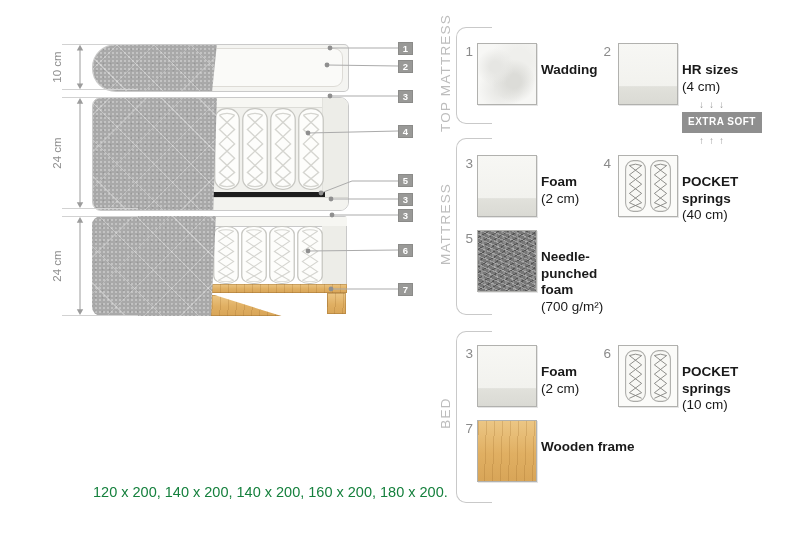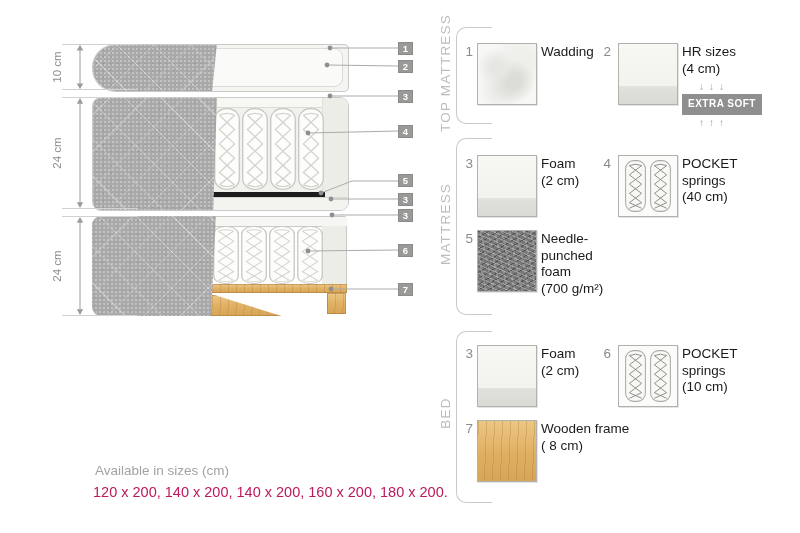--- a/index.html
+++ b/index.html
@@ -78,29 +78,29 @@
       background-image:radial-gradient(circle at 30% 38%, #e6e6e3 0 10%, transparent 34%),
                        radial-gradient(circle at 62% 62%, #dcdcd8 0 14%, transparent 42%),
                        radial-gradient(circle at 72% 26%, #efefec 0 18%, transparent 48%),
                        radial-gradient(circle at 40% 75%, #e9e9e6 0 12%, transparent 40%);}
   .swatch-felt{background-color:#787878;
       background-image:repeating-linear-gradient(23deg, rgba(255,255,255,0.28) 0 1px, transparent 1px 4px),
                        repeating-linear-gradient(-31deg, rgba(0,0,0,0.30) 0 1px, transparent 1px 5px),
                        repeating-linear-gradient(78deg, rgba(255,255,255,0.16) 0 2px, transparent 2px 7px);}
   .swatch-springs{background:#fbfbf9;}
   .item-text{position:absolute;width:84px;font-size:13.5px;line-height:16.5px;}
-  .item-text .nm{font-weight:normal;}
+  .item-text .nm{font-weight:bold;margin-top:18px;}
   .item-text.wide{width:130px;}
   .arrows{width:64px;text-align:center;color:#9a9a9a;font-size:10px;letter-spacing:5px;line-height:12px;margin-top:4px;}
   .badge{display:inline-block;background:#8f8f8f;color:#fff;font-weight:bold;font-size:10px;
          letter-spacing:0.5px;padding:2px 6px;margin:1px 0;}
 
   
   #foot-title{left:95px;top:463px;color:#a3a3a3;font-size:13.5px;}
-  #foot-sizes{left:93px;top:484px;color:#be185d;font-size:14.5px;}
+  #foot-sizes{left:93px;top:484px;color:#15803d;font-size:14.5px;}
 
   svg.layer{position:absolute;left:0;top:0;pointer-events:none;}
 </style>
 </head>
 <body>
 
 <svg width="0" height="0" style="position:absolute" aria-hidden="true">
   <defs>
     <symbol id="pouch" viewBox="0 0 24 80" preserveAspectRatio="none">
       <rect x="0.7" y="0.7" width="22.6" height="78.6" rx="10.5" fill="#fdfdfb" stroke="#c7c7c2" stroke-width="1.2"></rect>
@@ -290,20 +290,18 @@
     </div>
     <div class="item-text" style="left:245px;top:21px;">
       <div class="nm">POCKET springs</div>
       <div>(10 cm)</div>
     </div>
 
     <div class="lnum" style="left:20px;top:96px;">7</div>
     <div class="swatch wood" style="left:40px;top:95px;"></div>
     <div class="item-text wide" style="left:104px;top:96px;">
       <div class="nm">Wooden frame</div>
-      <div>( 8  cm)</div>
-    </div>
-  </div>
-
-  <div id="foot-title" class="abs">Available in sizes (cm)</div>
+    </div>
+  </div>
+
   <div id="foot-sizes" class="abs">120 x 200, 140 x 200, 140 x 200, 160 x 200, 180 x 200.</div>
 
 </div>
 
 </body></html>

